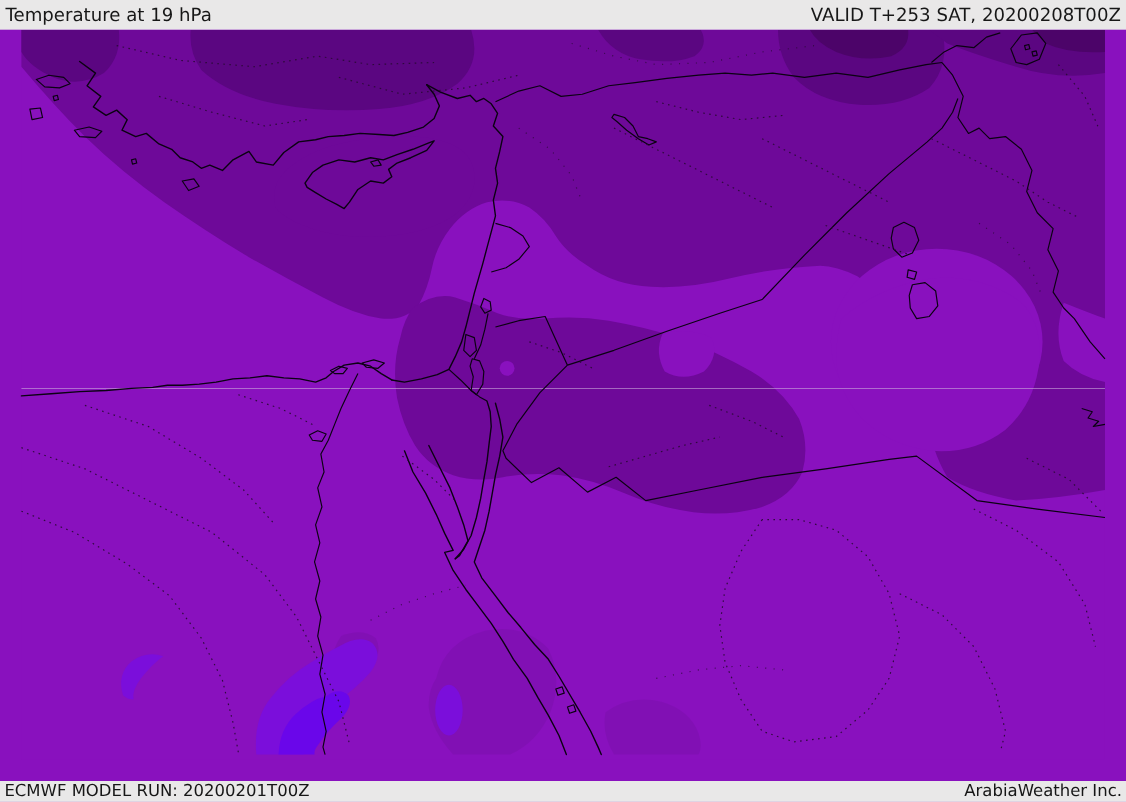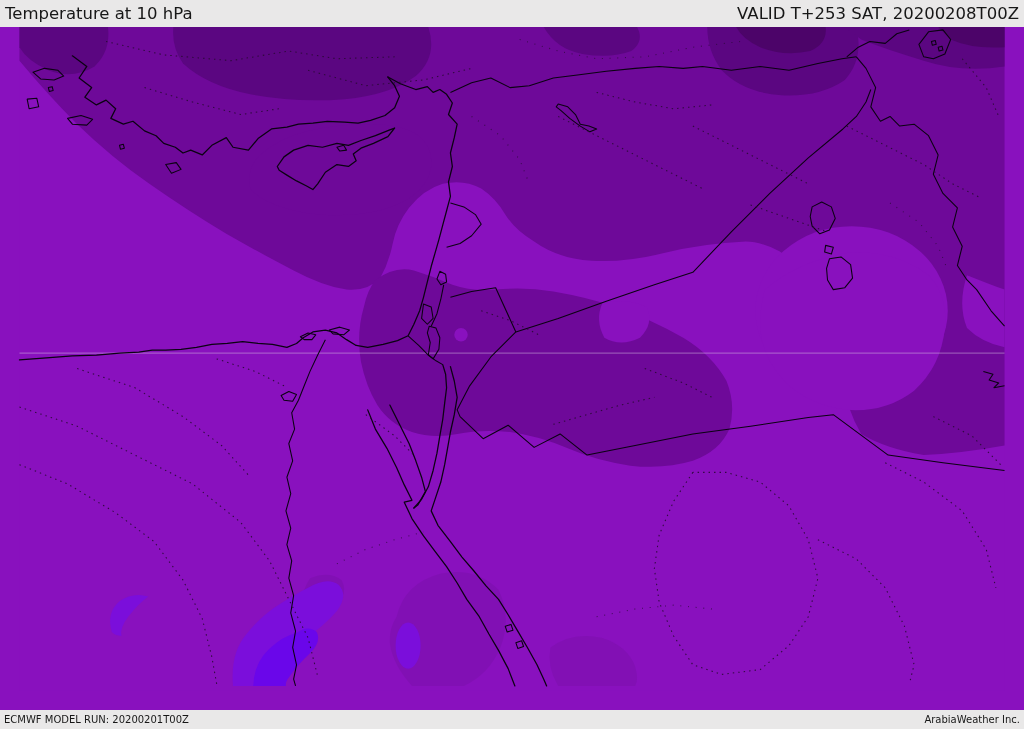--- a/index.html
+++ b/index.html
@@ -1,21 +1,21 @@
 <!DOCTYPE html>
 <html><head>
 <meta charset="utf-8">
 <style>
   html,body{margin:0;padding:0;background:#777;}
   #app{position:relative;width:1024px;height:729px;overflow:hidden;
        font-family:"DejaVu Sans","Liberation Sans",sans-serif;background:#8911be;}
   .bar{position:absolute;left:0;width:1024px;background:#e9e8e8;color:#171717;
        display:flex;justify-content:space-between;align-items:center;box-sizing:border-box;}
   #topbar{top:0;height:27px;font-size:16.5px;padding:0 5px;}
-  #botbar{top:710px;height:19px;font-size:10px;padding:0 4px;line-height:19px;}
+  #botbar{top:710px;height:19px;font-size:15px;padding:0 4px;line-height:19px;}
   #mapwrap{position:absolute;top:27px;left:0;width:1024px;height:683px;}
   svg{display:block;}
   .coast{fill:none;stroke:#0b0212;stroke-width:1.3;stroke-linejoin:round;stroke-linecap:round;}
   .coast2{fill:none;stroke:#0b0212;stroke-width:1.1;stroke-linejoin:round;}
   .dot{fill:none;stroke:#2b0b38;stroke-width:1.1;stroke-dasharray:1.5 4.2;opacity:.95;}
   .dotf{fill:none;stroke:#2b0b38;stroke-width:1.1;stroke-dasharray:1 7;opacity:.8;}
 </style>
 </head>
 <body>
 
@@ -172,21 +172,21 @@
       <path class="dotf" d="M520,40 560,52 600,60 650,58 700,48 750,42"></path>
       <path class="dotf" d="M905,210 935,230 955,255 965,280"></path>
       <path class="dotf" d="M470,120 500,140 520,165 530,190"></path>
       <path class="dotf" d="M330,585 360,570 390,560 420,552"></path>
       <path class="dotf" d="M600,640 640,632 680,628 720,632"></path>
     </g>
   </svg>
   </div>
 
   <div class="bar" id="topbar">
-    <span>Temperature at 10 hPa</span>
+    <span>Temperature at 19 hPa</span>
     <span>VALID T+253 SAT, 20200208T00Z</span>
   </div>
 
   <div class="bar" id="botbar">
     <span>ECMWF MODEL RUN: 20200201T00Z</span>
     <span>ArabiaWeather Inc.</span>
   </div>
 
 </div>
 

